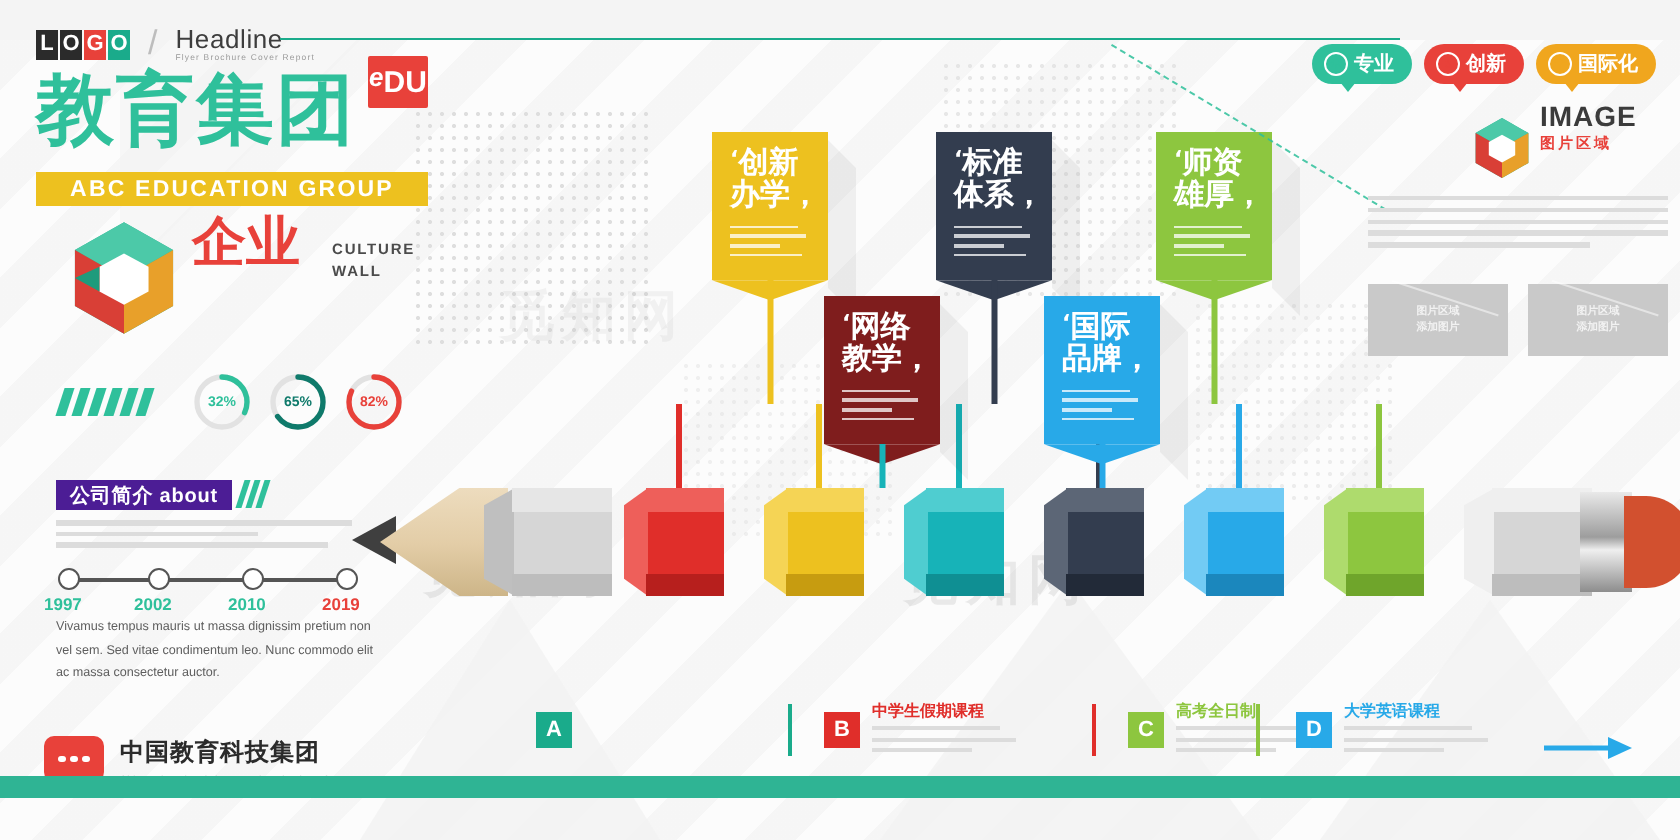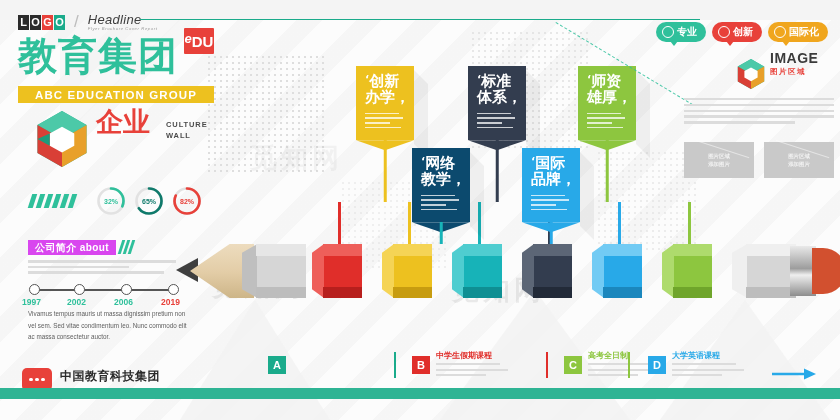--- a/index.html
+++ b/index.html
@@ -28,21 +28,21 @@
   .topbar { position: absolute; left: 0; top: 0; width: 840px; height: 20px; background: #f4f4f4; }
   .hdr { position: absolute; left: 18px; top: 12px; display: flex; align-items: center; gap: 6px; }
   .logo-word { display: flex; gap: 1px; }
   .logo-word span {
     display: inline-block; width: 11px; height: 15px; font-size: 11px; line-height: 15px;
     text-align: center; font-weight: bold; color: #fff; letter-spacing: 0;
   }
   .lw0 { background: #2b2b2b; } .lw1 { background: #2b2b2b; }
   .lw2 { background: #e8413a; } .lw3 { background: #1aab8b; }
   .slash { color: #bdbdbd; font-size: 17px; font-weight: 300; margin: 0 3px; }
-  .headline { line-height: 1; font-style: italic; }
+  .headline { line-height: 1; }
   .headline .h1 { font-size: 13px; color: #3d3d3d; letter-spacing: .3px; }
   .headline .h2 { font-size: 4.2px; color: #9a9a9a; letter-spacing: .6px; margin-top: 1px; }
   .hdr-rule { position: absolute; left: 140px; top: 19px; width: 560px; height: 1px; background: #1aab8b; }
 
   
   .ttl-cn {
     position: absolute; left: 18px; top: 36px;
     font-size: 39px; font-weight: bold; color: #2fc09b; letter-spacing: 1px;
     line-height: 1; font-family: "DejaVu Sans", sans-serif;
   }
@@ -77,21 +77,21 @@
   .stripes i { display: block; width: 5px; height: 14px; background: #2fc09b; }
   .ring { position: absolute; top: 186px; width: 30px; height: 30px; }
   .ring .pct {
     position: absolute; inset: 0; display: flex; align-items: center; justify-content: center;
     font-size: 7px; font-weight: bold;
   }
 
   
   .about-tag {
     position: absolute; left: 28px; top: 240px; height: 15px; padding: 0 7px;
-    background: #d946ef; color: #fff; font-size: 10px; font-weight: bold;
+    background: #4c1d95; color: #fff; font-size: 10px; font-weight: bold;
     display: flex; align-items: center; letter-spacing: .4px;
   }
   .about-slash { position: absolute; left: 120px; top: 240px; display: flex; gap: 2px; transform: skewX(-18deg); }
   .about-slash i { display: block; width: 3px; height: 14px; background: #2fc09b; }
   .ph-lines { position: absolute; left: 28px; top: 260px; width: 148px; }
   .ph-lines i { display: block; height: 2.5px; background: #dcdcdc; margin-bottom: 3px; }
 
   
   .tl { position: absolute; left: 28px; top: 284px; width: 152px; height: 22px; }
   .tl-rail { position: absolute; left: 6px; top: 5px; width: 140px; height: 1.5px; background: #555; }
@@ -316,21 +316,21 @@
       <i style="width:92%"></i>
   </div>
   <div class="tl">
     <div class="tl-rail"></div>
     <div class="tl-node" style="left:1px"></div>
     <div class="tl-node" style="left:46px"></div>
     <div class="tl-node" style="left:93px"></div>
     <div class="tl-node" style="left:140px"></div>
     <span class="tl-year" style="left:-6px">1997</span>
     <span class="tl-year" style="left:39px">2002</span>
-    <span class="tl-year" style="left:86px">2006</span>
+    <span class="tl-year" style="left:86px">2010</span>
     <span class="tl-year last" style="left:133px">2019</span>
   </div>
   <div class="about-body">Vivamus tempus mauris ut massa dignissim pretium non vel sem. Sed vitae condimentum leo. Nunc commodo elit ac massa consectetur auctor.</div>
 
   <div class="pencil">
     <div class="p-tip"></div>
     <div class="p-wood"></div>
 
     <div class="seg" style="left:66px;width:64px;">
       <div class="face" style="background:#d6d6d6"></div>
@@ -432,21 +432,21 @@
           <i style="width:62%"></i>
           <i style="width:90%"></i>
         </div>
     </div>
     <div class="stem" style="background:#8dc63f;top:100%;height:62px;"></div>
   </div>
 
 
   <div class="bub" style="left:412px;top:148px;width:58px;">
     <div class="shadow"></div>
-    <div class="body" style="background:#0c4a6e">
+    <div class="body" style="background:#7f1d1d">
       <div class="ttl"><span class="quote">‘</span><span>网络</span><br><span>教学，</span></div>
       <div class="lines">
           <i style="width:86%"></i>
           <i style="width:96%"></i>
           <i style="width:62%"></i>
           <i style="width:90%"></i>
         </div>
     </div>
     <div class="stem" style="background:#17b3b8;top:100%;height:22px;"></div>
   </div>

